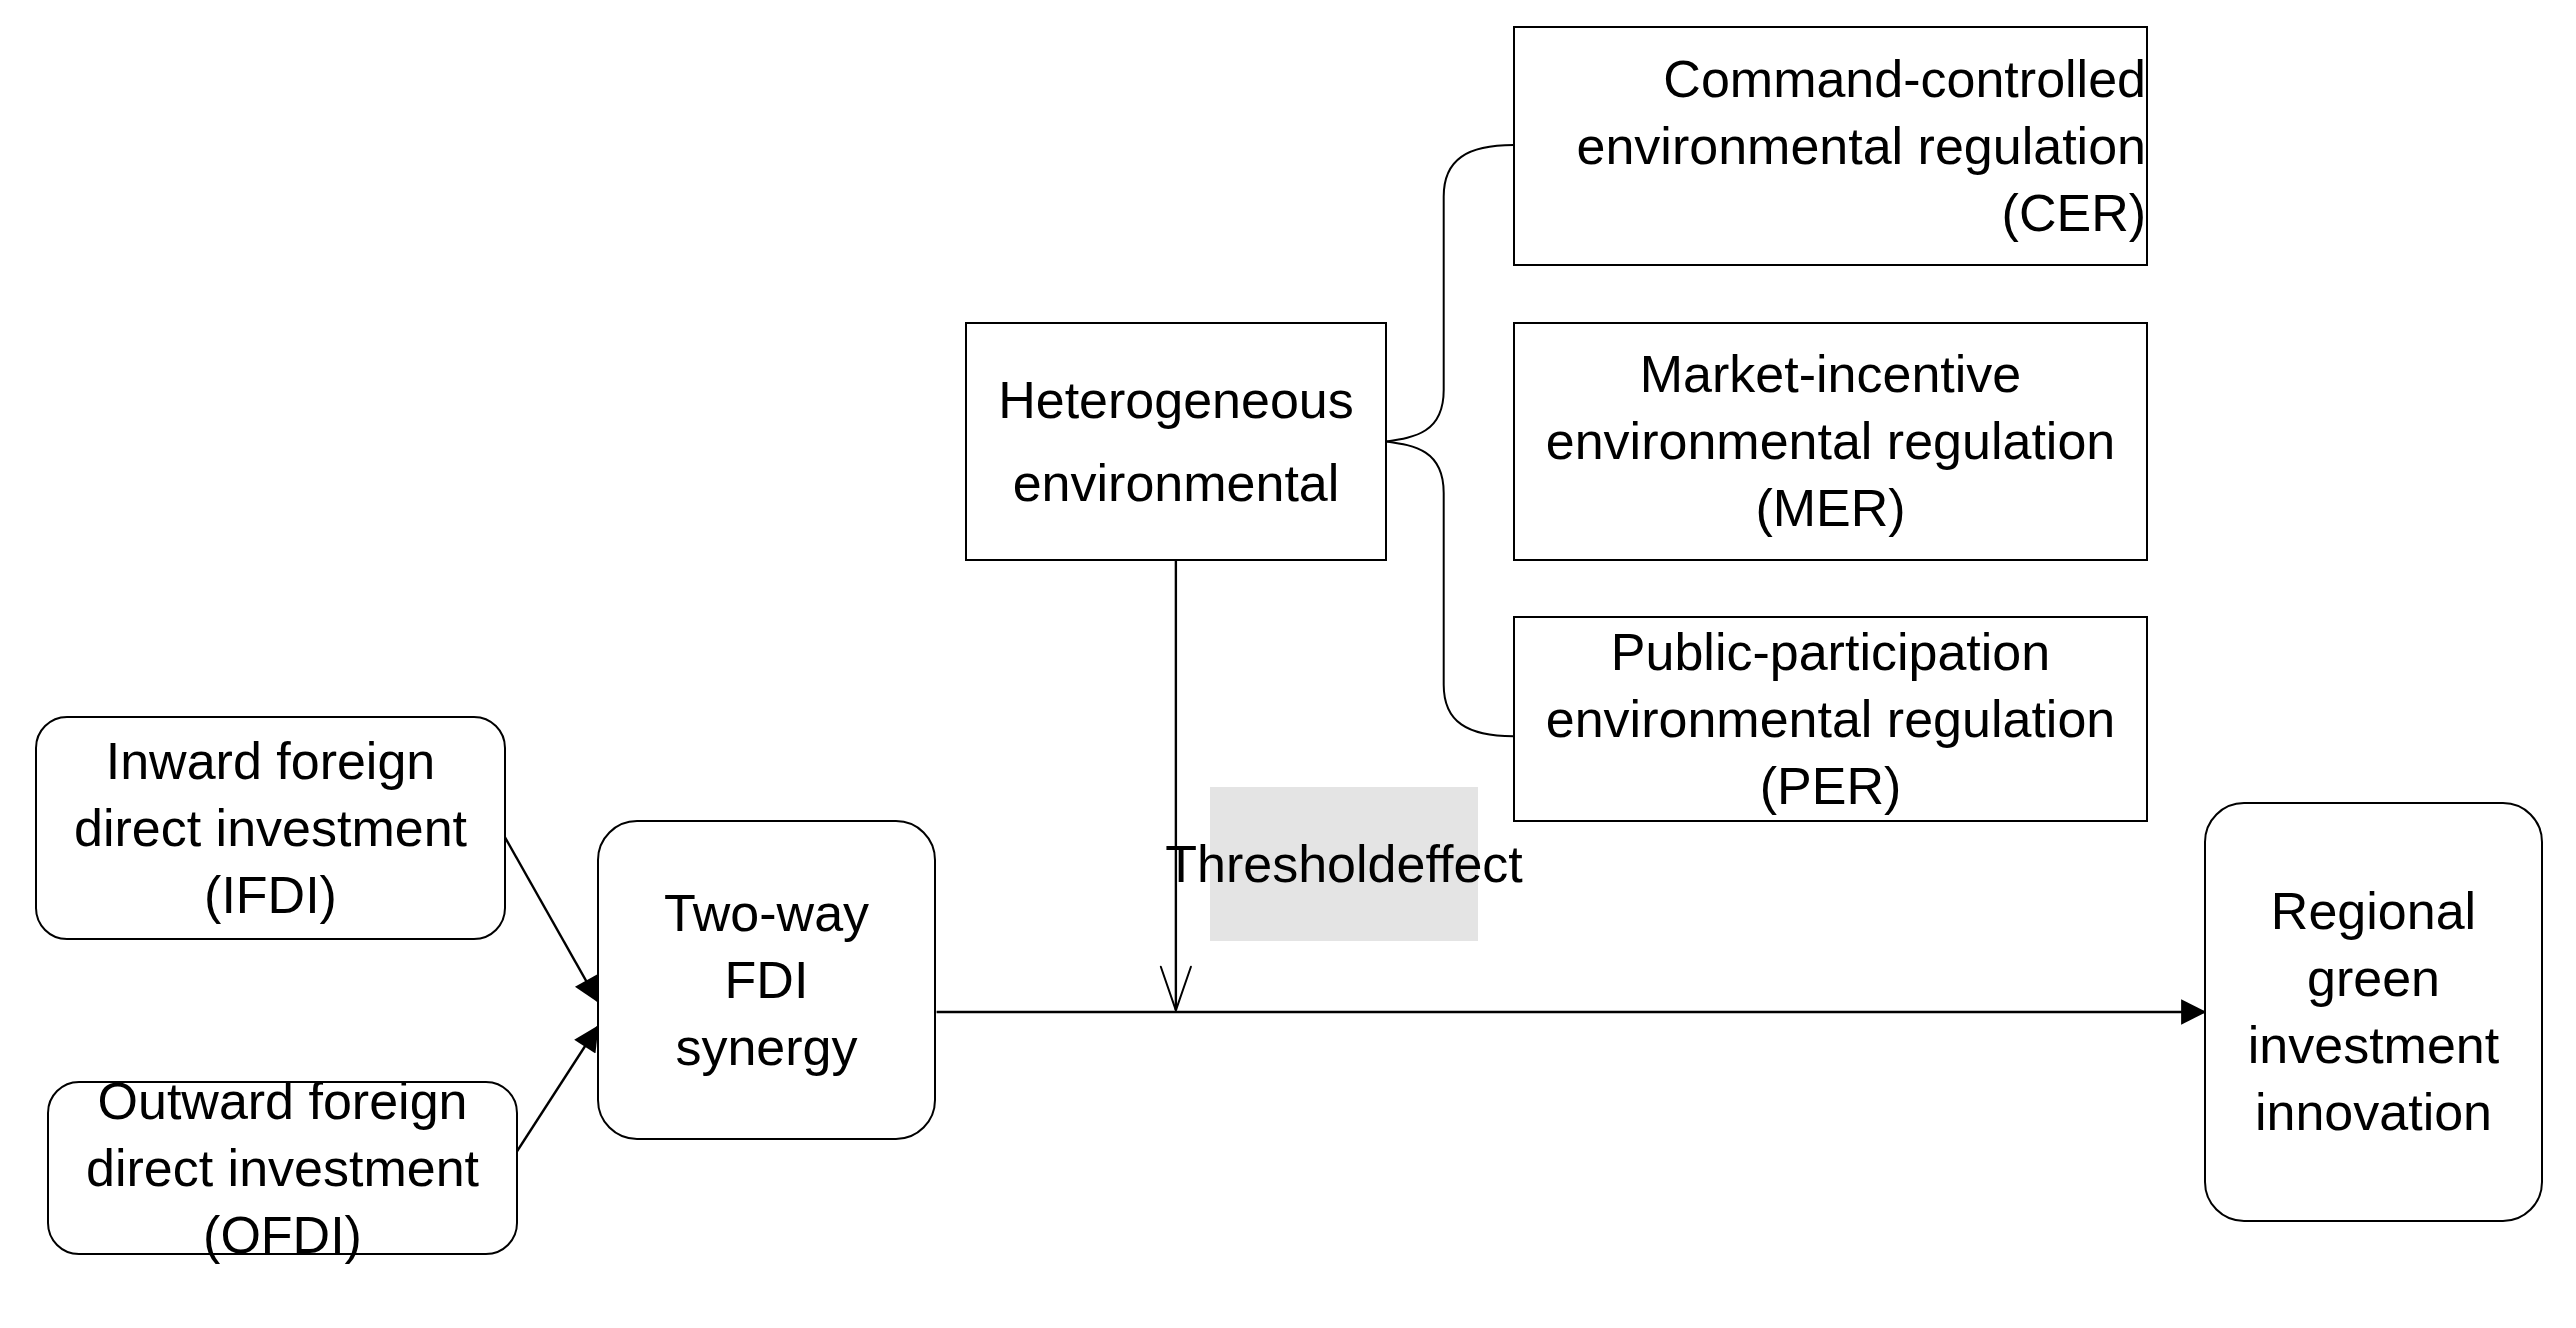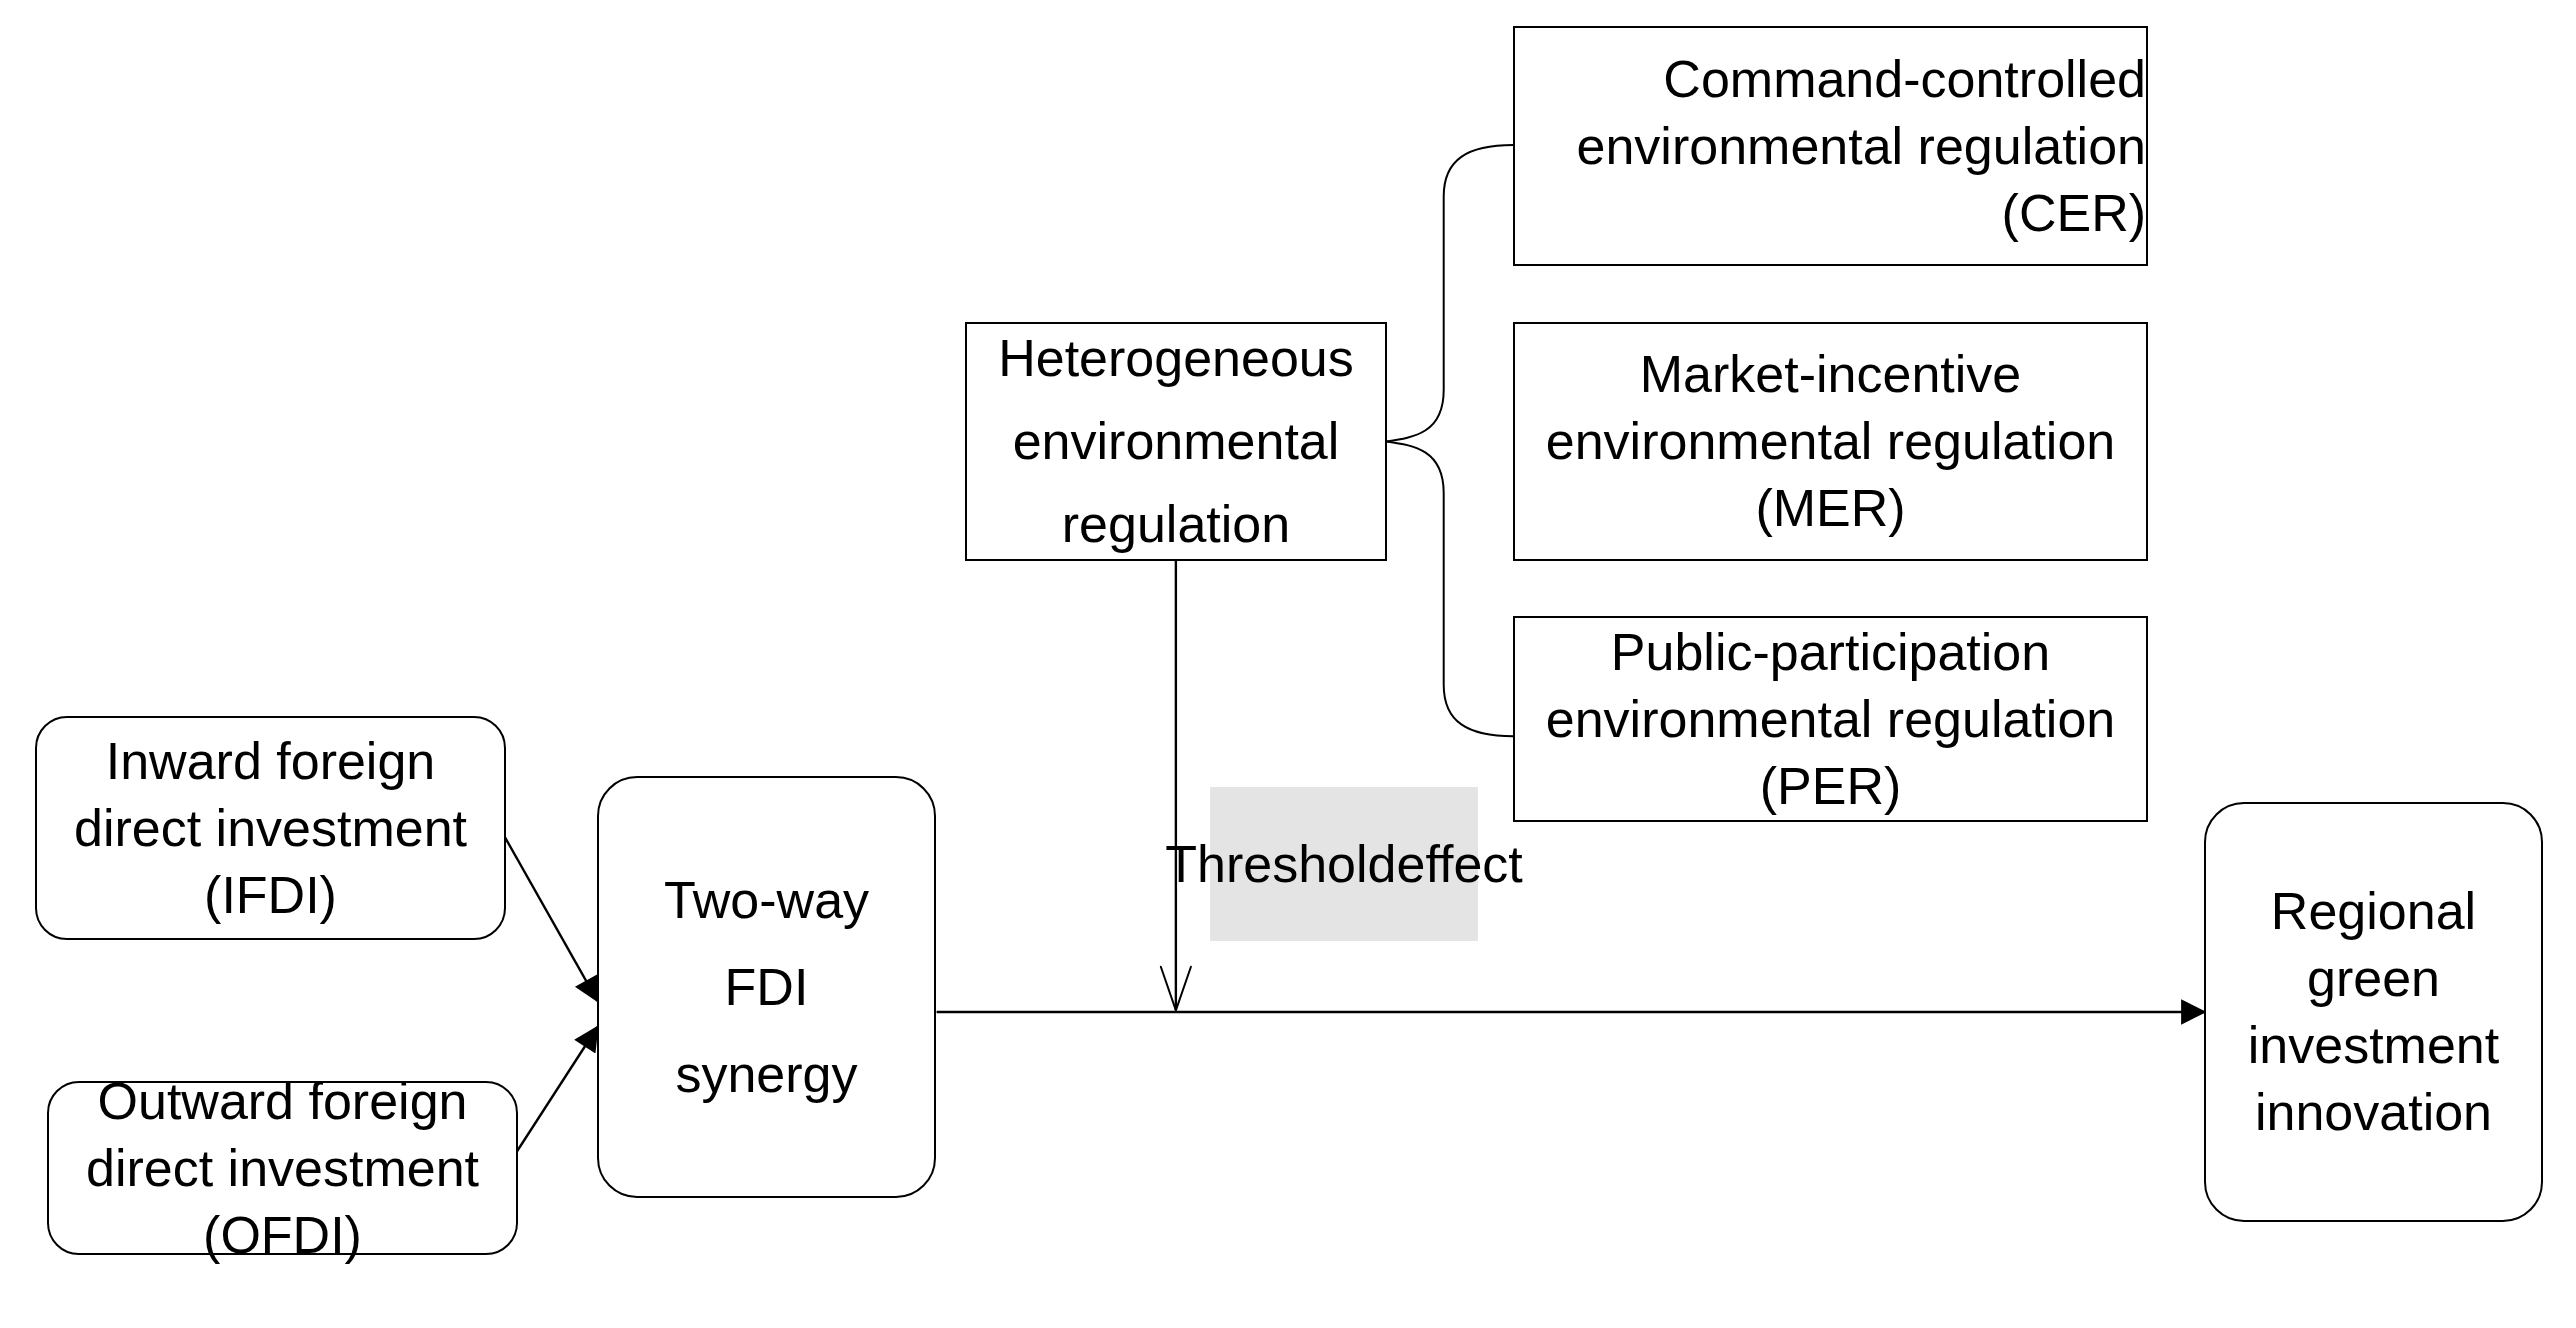--- a/index.html
+++ b/index.html
@@ -41,21 +41,21 @@
     flex-direction: row;
     justify-content: center;
     align-items: center;
     text-align: center;
   }
   .ln { display: block; white-space: nowrap; }
 
   
   #node-ifdi      { left:   35px; top:  716px; width: 471px; height: 224px; }
   #node-ofdi      { left:   47px; top: 1081px; width: 471px; height: 174px; }
-  #node-synergy   { left:  597px; top: 776px; width: 339px; height: 422px; gap: 20px; }
+  #node-synergy   { left:  597px; top: 820px; width: 339px; height: 320px; }
   #node-regional  { left: 2204px; top: 802px; width: 339px; height: 420px; }
   #node-het       { left: 965px; top:  322px; width: 422px; height: 239px; gap: 16px; }
   #node-cer       { left: 1513px; top:   26px; width: 635px; height: 240px; align-items: flex-end; }
   #node-mer       { left: 1513px; top:  322px; width: 635px; height: 239px; }
   #node-per       { left: 1513px; top:  616px; width: 635px; height: 206px; }
   #label-threshold{ left: 1210px; top:  787px; width: 268px; height: 154px; }
 </style>
 </head>
 <body>
 
@@ -95,21 +95,20 @@
 
   <div class="node rounded-lg" id="node-synergy">
     <span class="ln">Two-way</span>
     <span class="ln">FDI</span>
     <span class="ln">synergy</span>
   </div>
 
   <div class="node" id="node-het">
     <span class="ln">Heterogeneous</span>
     <span class="ln">environmental</span>
-    <span class="ln">regulation</span>
   </div>
 
   <div class="node" id="node-cer">
     <span class="ln">Command-controlled</span>
     <span class="ln">environmental regulation</span>
     <span class="ln">(CER)</span>
   </div>
 
   <div class="node" id="node-mer">
     <span class="ln">Market-incentive</span>

